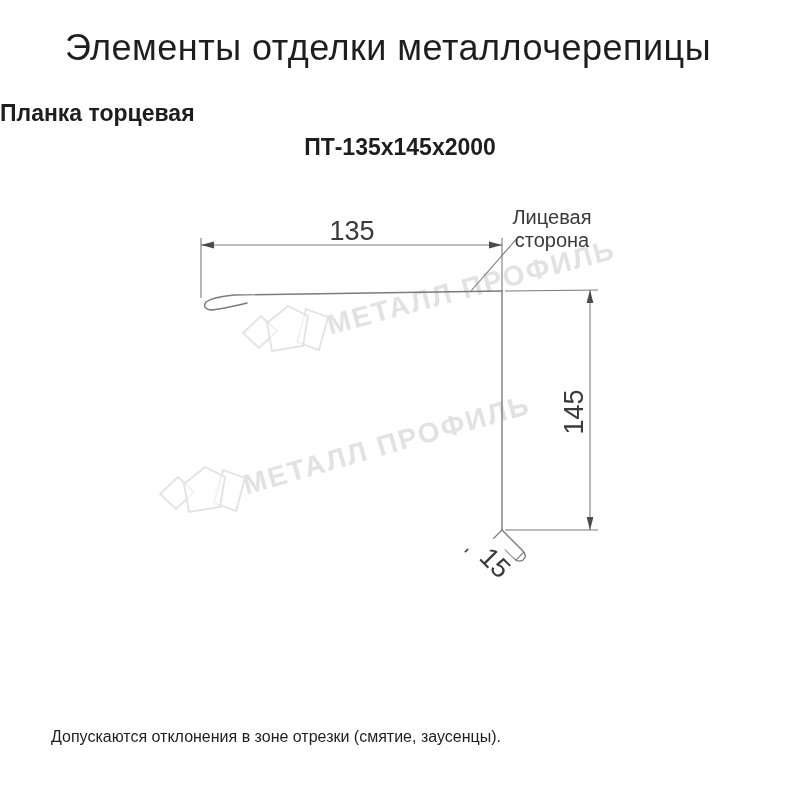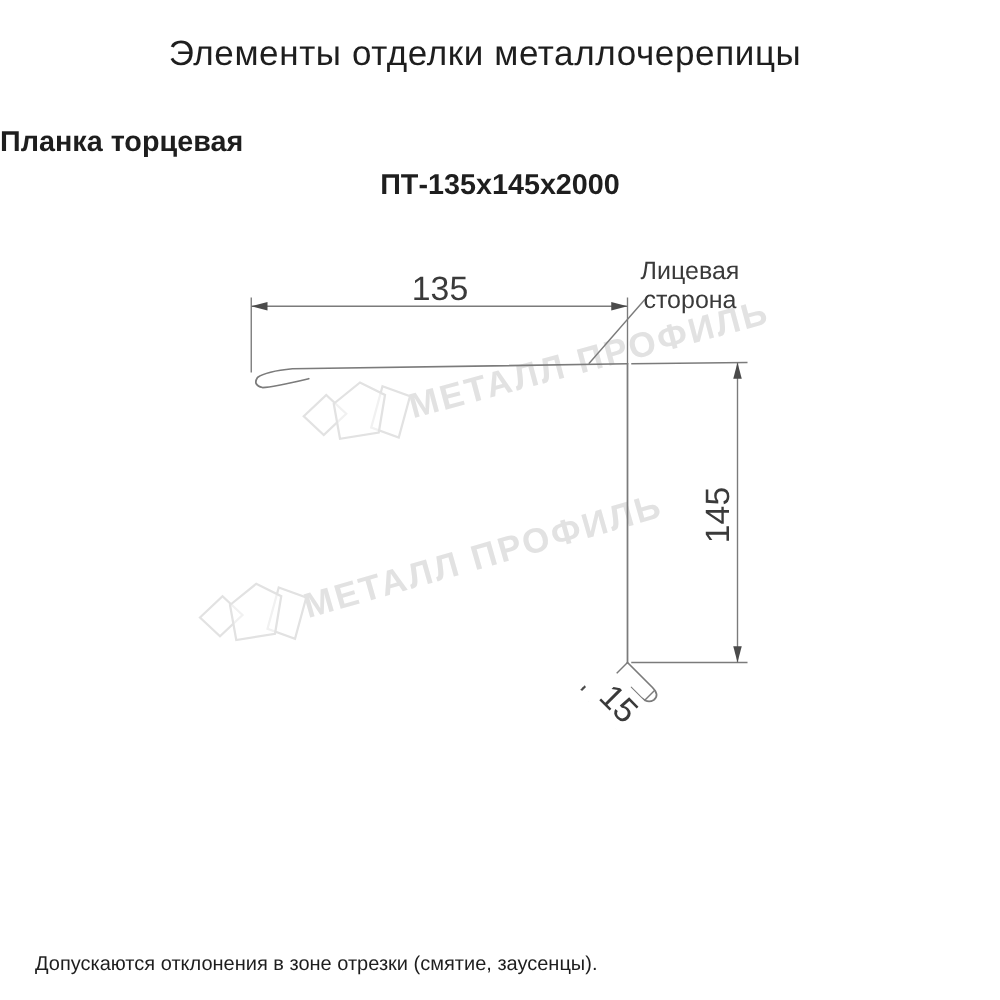--- a/index.html
+++ b/index.html
@@ -7,31 +7,31 @@
     --arrow:#4b4b4b; --wm:#e2e2e2; --bg:#ffffff;
   }
   html,body{margin:0;padding:0;}
   body{
     width:800px;height:800px;background:var(--bg);
     font-family:"Liberation Sans","DejaVu Sans",sans-serif;
     color:var(--text);overflow:hidden;
   }
   .page{position:relative;width:800px;height:800px;background:var(--bg);}
   .abs{position:absolute;}
-  .title{top:27px;left:0;width:776px;text-align:center;font-size:28px;letter-spacing:0.5px;color:var(--text);}
+  .title{top:27px;left:0;width:776px;text-align:center;font-size:36px;letter-spacing:0.5px;color:var(--text);}
   .subtitle{top:100px;left:0;width:800px;text-align:left;font-size:23px;font-weight:bold;color:var(--text);}
   .code{top:134px;left:0;width:800px;text-align:center;font-size:23px;font-weight:bold;color:var(--text);}
   .dim{color:var(--dim-text);font-size:27px;text-align:center;}
   .dim-135{left:312px;top:216px;width:80px;}
   .dim-145{left:534px;top:397px;width:80px;height:30px;line-height:30px;transform:rotate(-90deg);}
   .dim-15{left:467px;top:547px;width:56px;height:32px;line-height:32px;transform:rotate(45deg);background:var(--bg);}
   .face-label{left:506px;top:206px;width:92px;text-align:center;font-size:20px;line-height:23px;color:var(--dim-text);}
   .note{left:28px;font-size:16px;color:var(--text);}
   .note1{top:740px;}
-  .note2{top:763px;}
+  .note2{top:728px;margin-left:23px;}
   .wm-text{
     position:absolute;font-size:28px;font-weight:bold;letter-spacing:2px;
     color:var(--wm);white-space:nowrap;transform-origin:left center;
     user-select:none;
   }
   .wm1-text{left:328px;top:310px;transform:rotate(-15deg);}
   .wm2-text{left:244px;top:470px;transform:rotate(-16deg);}
   .wm-logo{position:absolute;}
   .wm1-logo{left:240px;top:296px;}
   .wm2-logo{left:157px;top:457px;}

